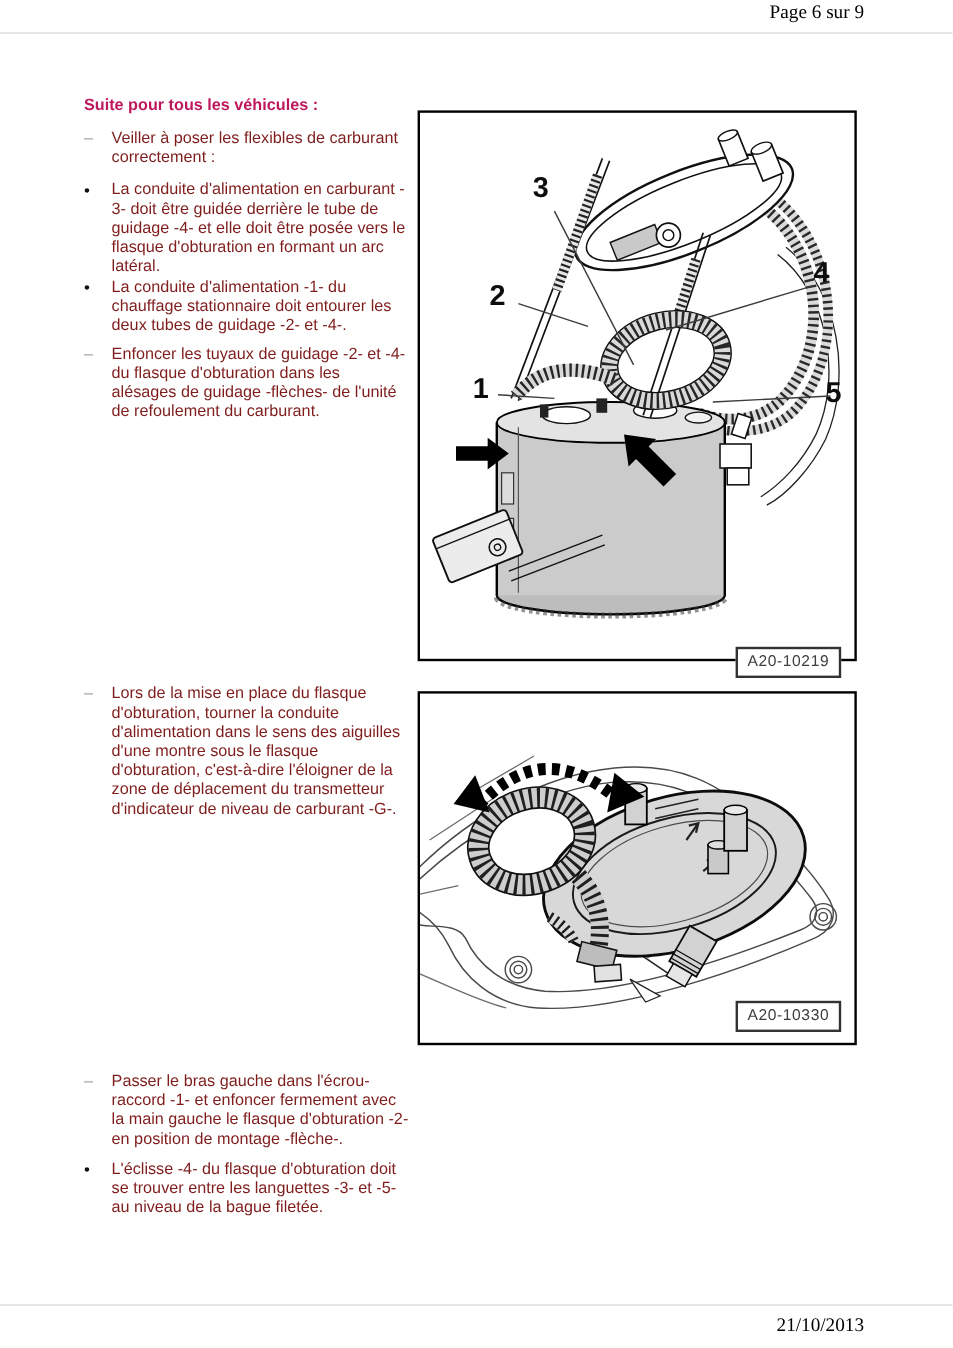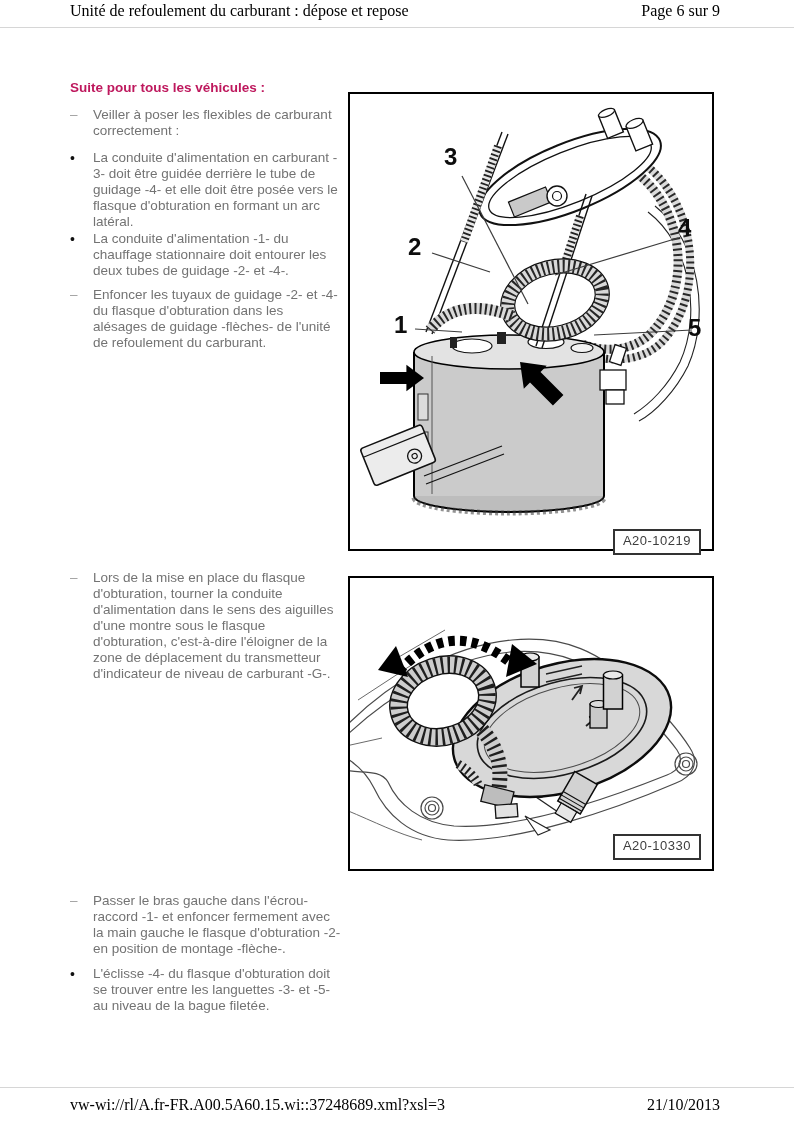--- a/index.html
+++ b/index.html
@@ -12,38 +12,37 @@
   .rule-top{top:27px;}
   .rule-bottom{top:1087px;}
   .ftr-left{position:absolute;left:70px;top:1096px;white-space:nowrap;}
   .ftr-right{position:absolute;right:74px;top:1096px;white-space:nowrap;}
 
   .heading{position:absolute;left:70px;top:80px;font-size:13.5px;font-weight:bold;color:#be185d;}
   .item{position:absolute;left:70px;width:290px;display:flex;}
   .item .marker{width:23px;flex:none;font-size:13.5px;line-height:16px;}
   .item.dash .marker{color:#9b9b9b;}
   .item.bullet .marker{color:#111;font-size:14px;}
-  .item .itext{font-size:13.5px;line-height:16px;white-space:pre-line;width:267px;color:#737373;}
+  .item .itext{font-size:13.5px;line-height:16px;white-space:pre-line;width:267px;color:#7f1d1d;}
 
   .figure{position:absolute;left:348px;width:366px;border:2px solid #000;background:#fff;box-sizing:border-box;}
   .fig1{top:92px;height:459px;}
   .fig2{top:576px;height:295px;text-align:center;}
   .figure svg{display:block;}
   .callout{position:absolute;font-size:24px;font-weight:bold;color:#0d0d0d;line-height:1;}
   .badge{position:absolute;right:11px;border:2px solid #333;background:#fff;color:#3d3d3d;
          font-size:13px;letter-spacing:.5px;padding:2px 8px 3px;line-height:1.3;}
-  .fig1 .badge{top:435px;margin-left:40px;}
+  .fig1 .badge{top:445px;margin-left:40px;}
   .fig2 .badge{top:256px;}
 </style>
 </head>
 <body>
 
 <div class="page">
 
-  <div class="serif hdr-left">Unité de refoulement du carburant : dépose et repose</div>
   <div class="serif hdr-right">Page 6 sur 9</div>
   <div class="rule rule-top"></div>
 
   <div class="heading">Suite pour tous les véhicules :</div>
 
   <div class="item dash" style="top:107px">
     <span class="marker">–</span>
     <div class="itext">Veiller à poser les flexibles de carburant
 correctement :</div>
   </div>
@@ -275,16 +274,15 @@
       <g>
         <path d="M 49,93 Q 104,34 167,90" fill="none" stroke="#000" stroke-width="10" stroke-dasharray="6.5 5.2"></path>
         <polygon points="46,68 28,92 58,99" fill="#000"></polygon>
         <polygon points="162,66 187,86 156,99" fill="#000"></polygon>
       </g>
     </svg>
     <div class="badge">A20-10330</div>
   </div>
 
   <div class="rule rule-bottom"></div>
-  <div class="serif ftr-left">vw-wi://rl/A.fr-FR.A00.5A60.15.wi::37248689.xml?xsl=3</div>
   <div class="serif ftr-right">21/10/2013</div>
 
 </div>
 
 </body></html>

